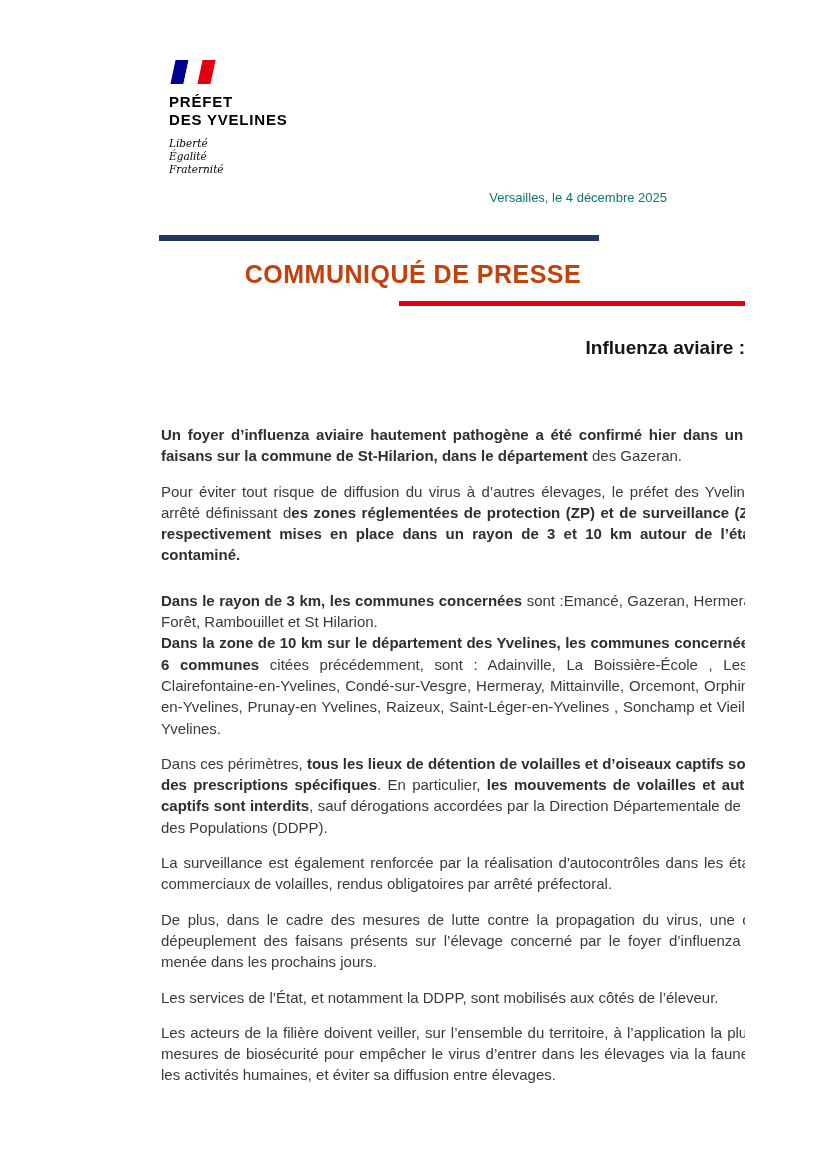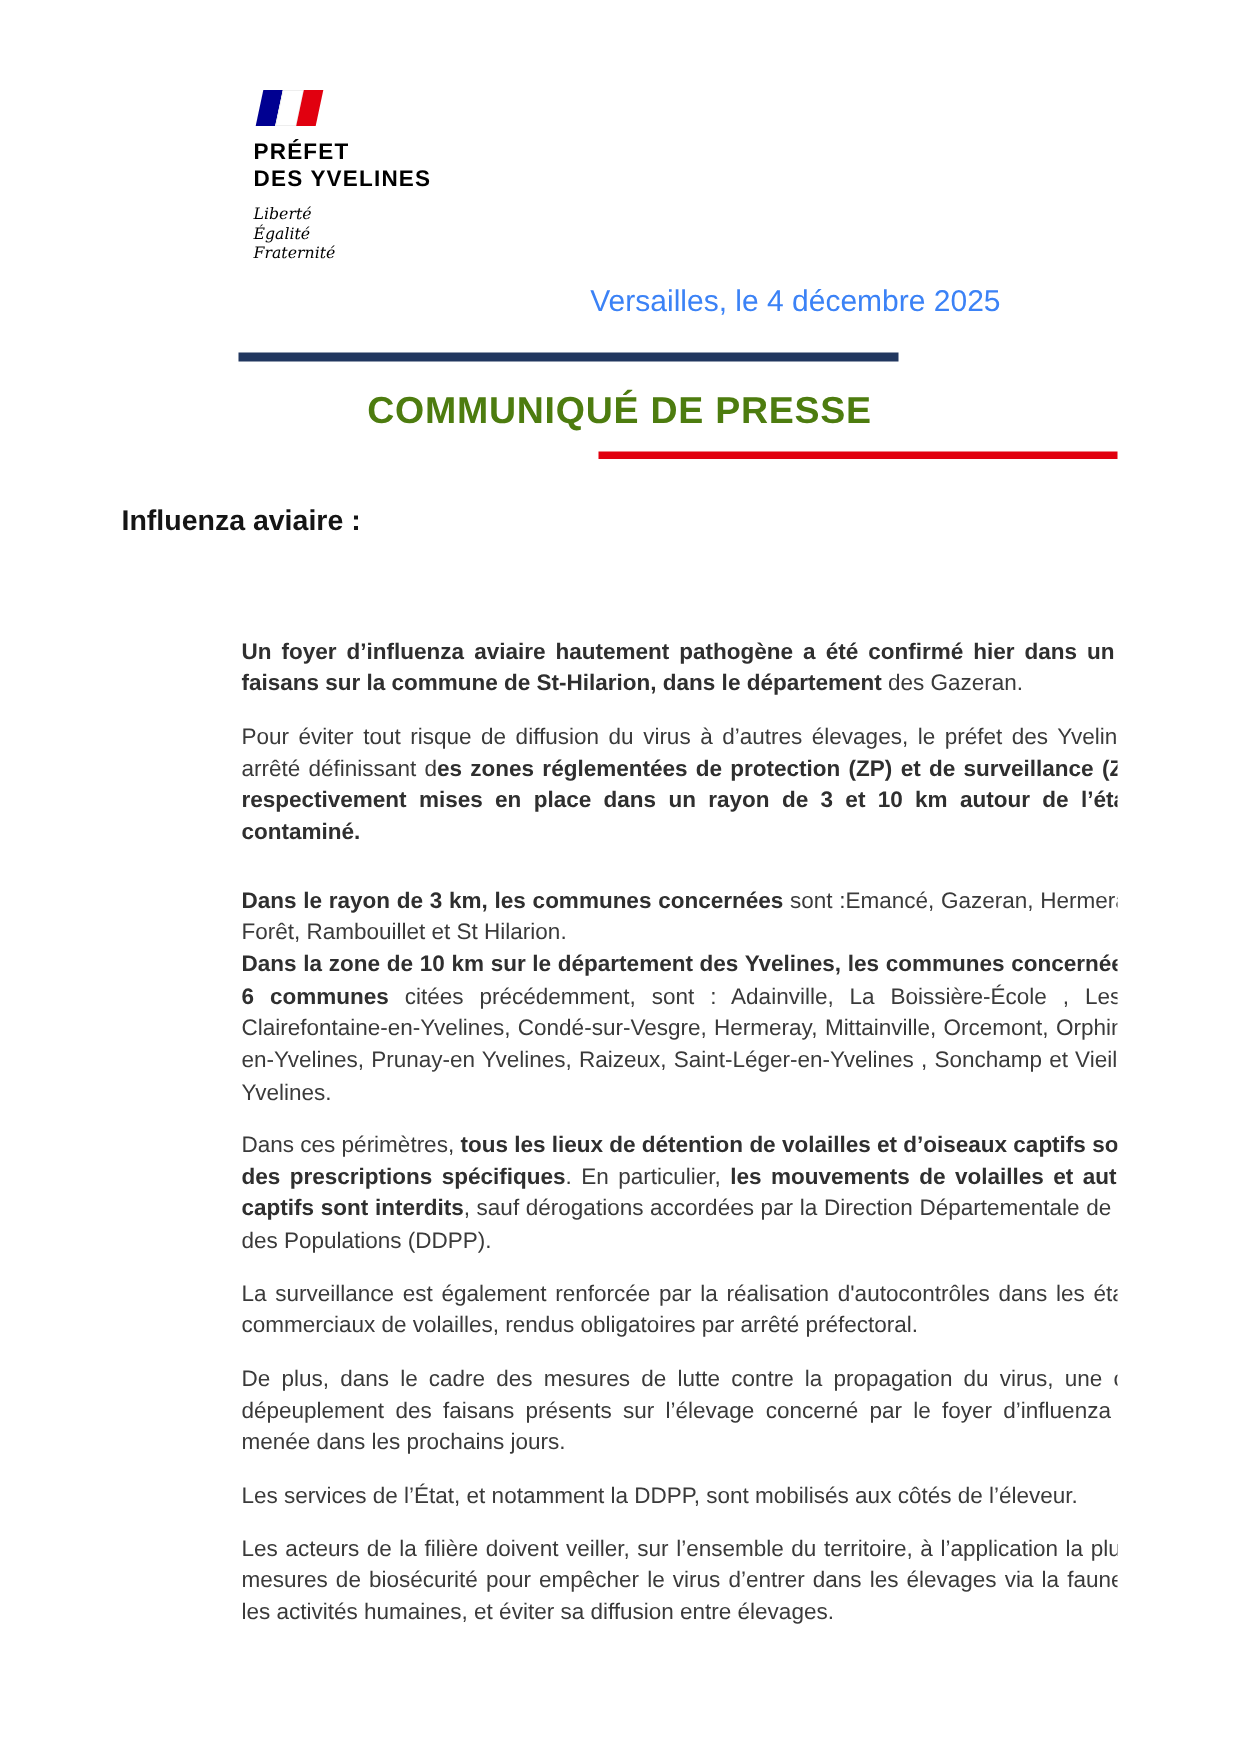--- a/index.html
+++ b/index.html
@@ -18,35 +18,35 @@
   .gov-logo { position:absolute; left:88px; top:60px; color:#000; }
   .flag { display:flex; width:40px; height:24px; transform:skewX(-12deg); margin-left:4px; margin-bottom:9px; }
   .flag span { width:13.33px; height:24px; }
   .flag .b { background:var(--flag_blue); }
   .flag .w { background:#ffffff; box-shadow:inset 0 0 0 0.5px #e9e9e9; }
   .flag .r { background:var(--flag_red); }
   .ministry { font-weight:bold; font-size:15px; letter-spacing:0.8px; line-height:18px; color:#000; }
   .motto { margin-top:8px; font-family:"DejaVu Serif", serif; font-style:italic; font-size:10.5px; line-height:13px; color:#000; }
 
   
-  .dateline { position:absolute; top:190px; right:78px; font-size:20px; color:#3b82f6; }
+  .dateline { position:absolute; top:190px; right:78px; font-size:13px; color:#0f766e; }
 
   
   .navy-rule { position:absolute; left:78px; top:235px; width:440px; height:6px; background:var(--navy); }
   .red-rule  { position:absolute; left:318px; top:301px; width:416px; height:5px; background:var(--red); }
 
   
   .kicker {
     position:absolute; top:260px; left:0; width:100%;
     text-align:center; font-size:25px; font-weight:bold;
-    letter-spacing:0.5px; color:#4d7c0f;
+    letter-spacing:0.5px; color:#c2410c;
   }
   .headline {
     position:absolute; top:331px; left:0; width:100%;
-    text-align:left; font-weight:bold; font-size:19px;
+    text-align:right; font-weight:bold; font-size:19px;
     line-height:33px; color:#151515;
   }
 
   
   .body-text {
     position:absolute; left:80px; top:424px; width:668px;
     font-size:15px; line-height:21.3px; text-align:justify;
     color:#3a3a3a;
   }
   .body-text p.para { margin:0 0 14px 0; }

